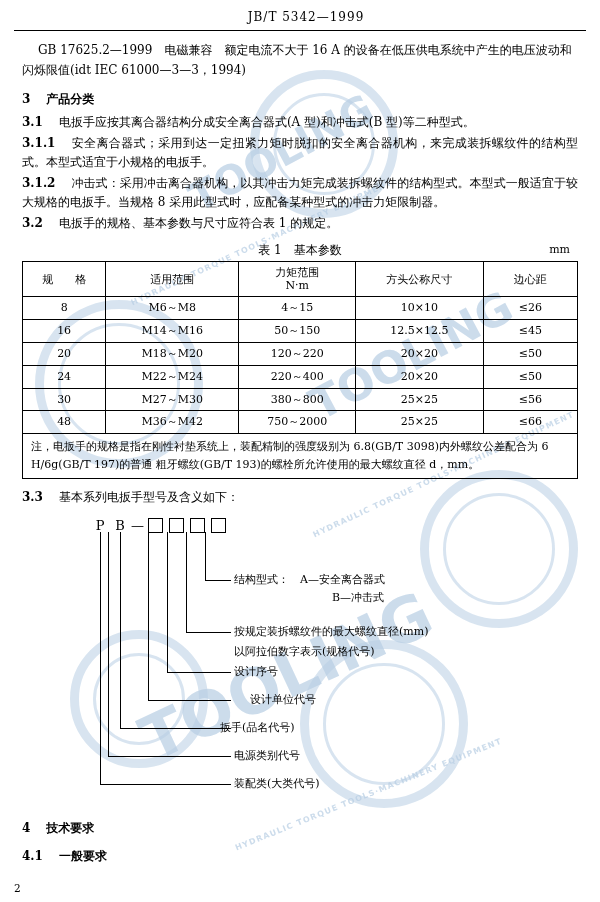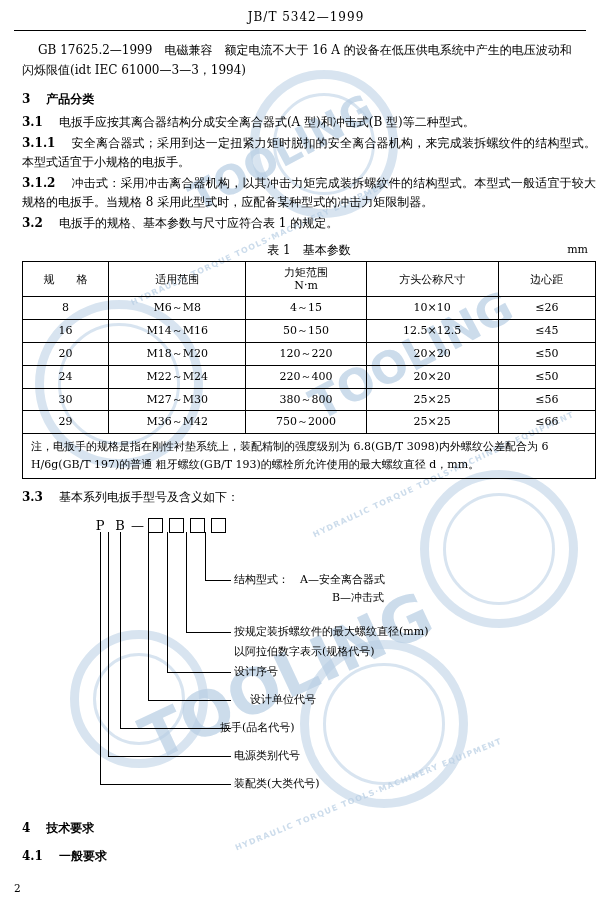--- a/index.html
+++ b/index.html
@@ -72,21 +72,21 @@
     position: relative;
     z-index: 2;
     border-bottom: 1.1px solid #000;
     margin: 6px 14px 0 14px;
   }
 
   
   .content {
     position: relative;
     z-index: 2;
-    padding: 10px 4px 0 22px;
+    padding: 10px 22px 0 22px;
     font-size: 12px;
     line-height: 1.62;
     font-family: "DejaVu Serif", "Liberation Serif", serif;
   }
   .para {
     margin: 0 0 1px 0;
     text-align: justify;
   }
   .sec-head {
     font-weight: bold;
@@ -297,21 +297,21 @@
           <td>≤50</td>
         </tr>
         <tr>
           <td>30</td>
           <td>M27～M30</td>
           <td>380～800</td>
           <td>25×25</td>
           <td>≤56</td>
         </tr>
         <tr>
-          <td>29</td>
+          <td>48</td>
           <td>M36～M42</td>
           <td>750～2000</td>
           <td>25×25</td>
           <td>≤66</td>
         </tr>
         <tr>
           <td class="note-cell" colspan="5">注，电扳手的规格是指在刚性衬垫系统上，装配精制的强度级别为 6.8(GB/T 3098)内外螺纹公差配合为 6 H/6g(GB/T 197)的普通 粗牙螺纹(GB/T 193)的螺栓所允许使用的最大螺纹直径 d，mm。</td>
         </tr>
       </tbody>
     </table>

